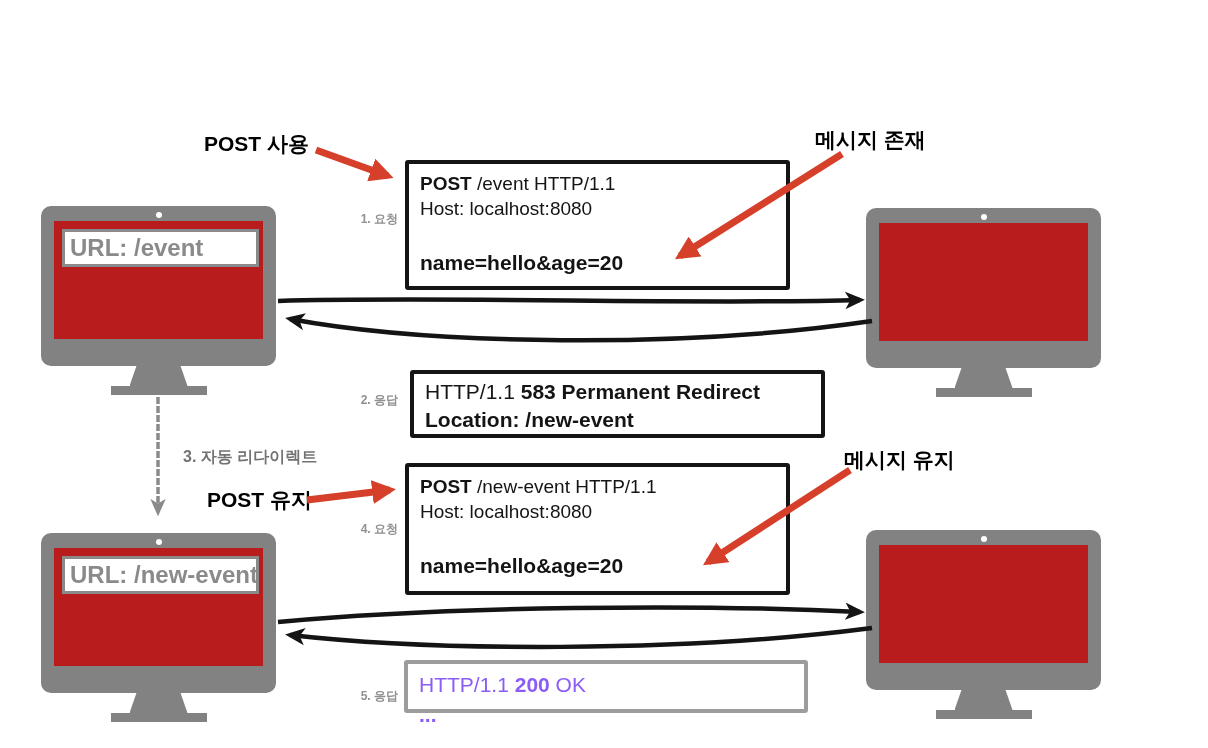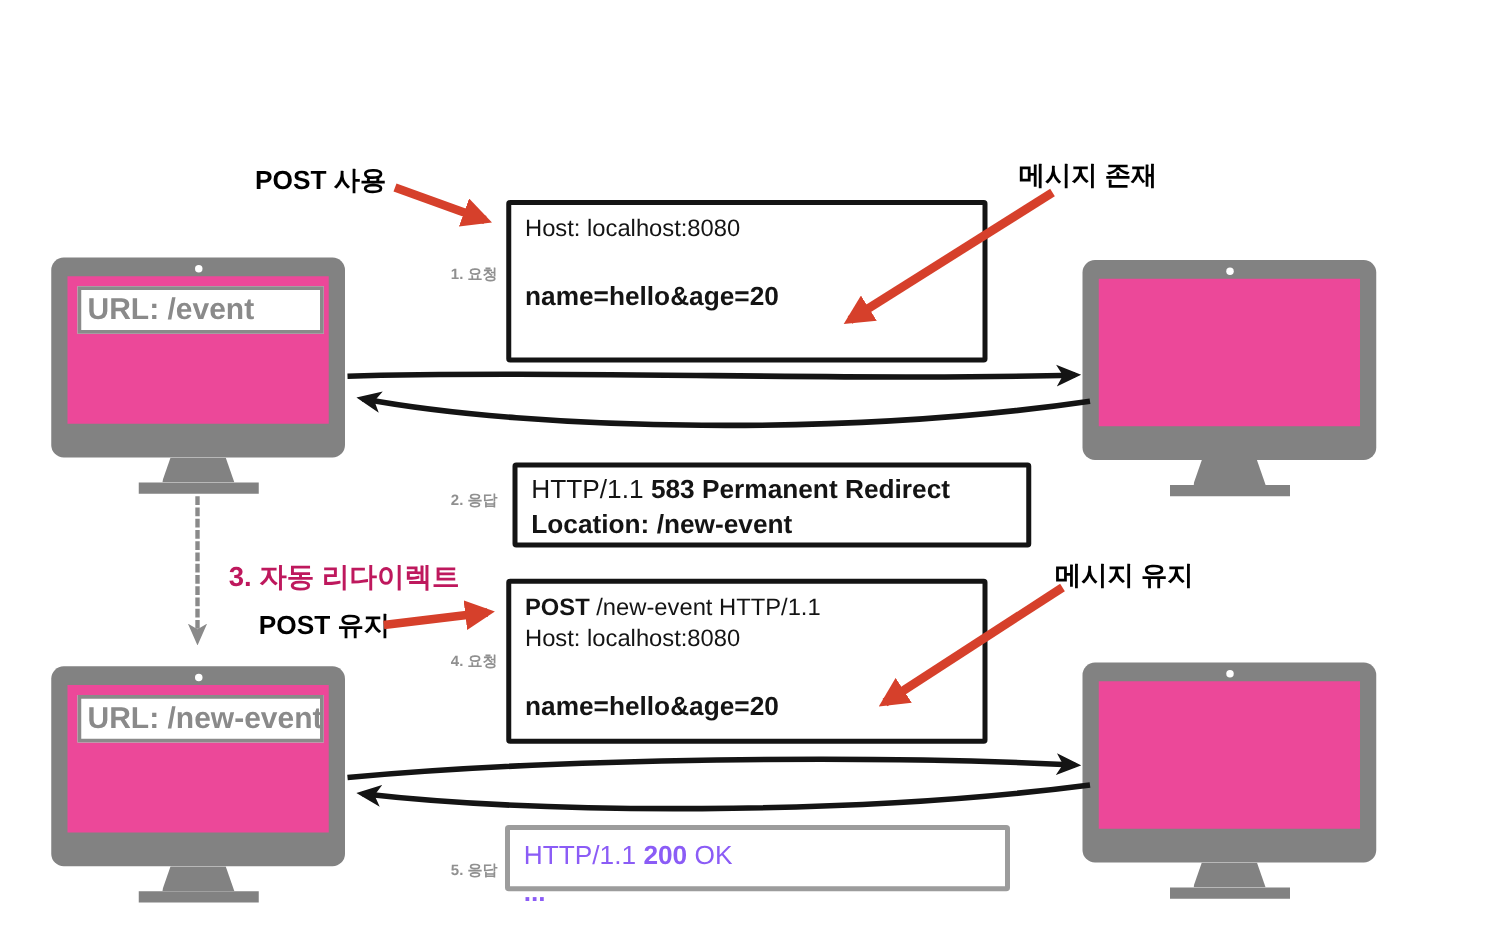--- a/index.html
+++ b/index.html
@@ -18,21 +18,21 @@
   .bezel {
     position:relative; width:235px; height:160px;
     background:#828282; border-radius:10px;
   }
   .camera {
     position:absolute; top:6px; left:50%; margin-left:-3px;
     width:6px; height:6px; border-radius:50%; background:#ffffff;
   }
   .screen {
     position:absolute; left:13px; right:13px; top:15px; bottom:27px;
-    background:#ec4899;
+    background:#b91c1c;
   }
   .stand-neck {
     width:58px; height:20px; margin:0 auto; background:#828282;
     clip-path:polygon(12% 0, 88% 0, 100% 100%, 0 100%);
   }
   .stand-base { width:96px; height:9px; margin:0 auto; background:#828282; }
   .urlbox {
     position:absolute; left:8px; top:8px; right:4px;
     border:3px solid #8a8a8a; background:#fff;
     padding:2px 5px;
@@ -64,21 +64,21 @@
   .step {
     position:absolute; left:270px; width:128px; text-align:right;
     font-size:12px; font-weight:bold; color:#909090; white-space:nowrap;
   }
   #step1 { top:211px; }
   #step2 { top:392px; }
   #step4 { top:521px; }
   #step5 { top:688px; }
   #step3 {
     position:absolute; left:183px; top:447px;
-    font-size:22px; font-weight:bold; color:#be185d; white-space:nowrap;
+    font-size:16px; font-weight:bold; color:#737373; white-space:nowrap;
   }
   
   .note {
     position:absolute; font-size:21px; font-weight:800; color:#000;
     white-space:nowrap;
   }
   #note-post-use     { left:204px; top:130px; }
   #note-msg-exists   { left:815px; top:126px; }
   #note-post-keep    { left:207px; top:486px; }
   #note-msg-keep     { left:816px; top:446px;padding-left:28px; }
@@ -128,20 +128,21 @@
   <div class="monitor" id="server2">
     <div class="bezel">
       <div class="camera"></div>
       <div class="screen"></div>
     </div>
     <div class="stand-neck"></div>
     <div class="stand-base"></div>
   </div>
 
   <div class="msgbox" id="box-request1">
+    <div class="line"><span class="bold">POST</span><span> /event HTTP/1.1</span></div>
     <div class="line">Host: localhost:8080</div>
     <div class="line body">name=hello&amp;age=20</div>
   </div>
 
   <div class="msgbox" id="box-response1">
     <div class="line lg"><span>HTTP/1.1 </span><span class="bold">583 Permanent Redirect</span></div>
     <div class="line lg bold">Location: /new-event</div>
   </div>
 
   <div class="msgbox" id="box-request2">

